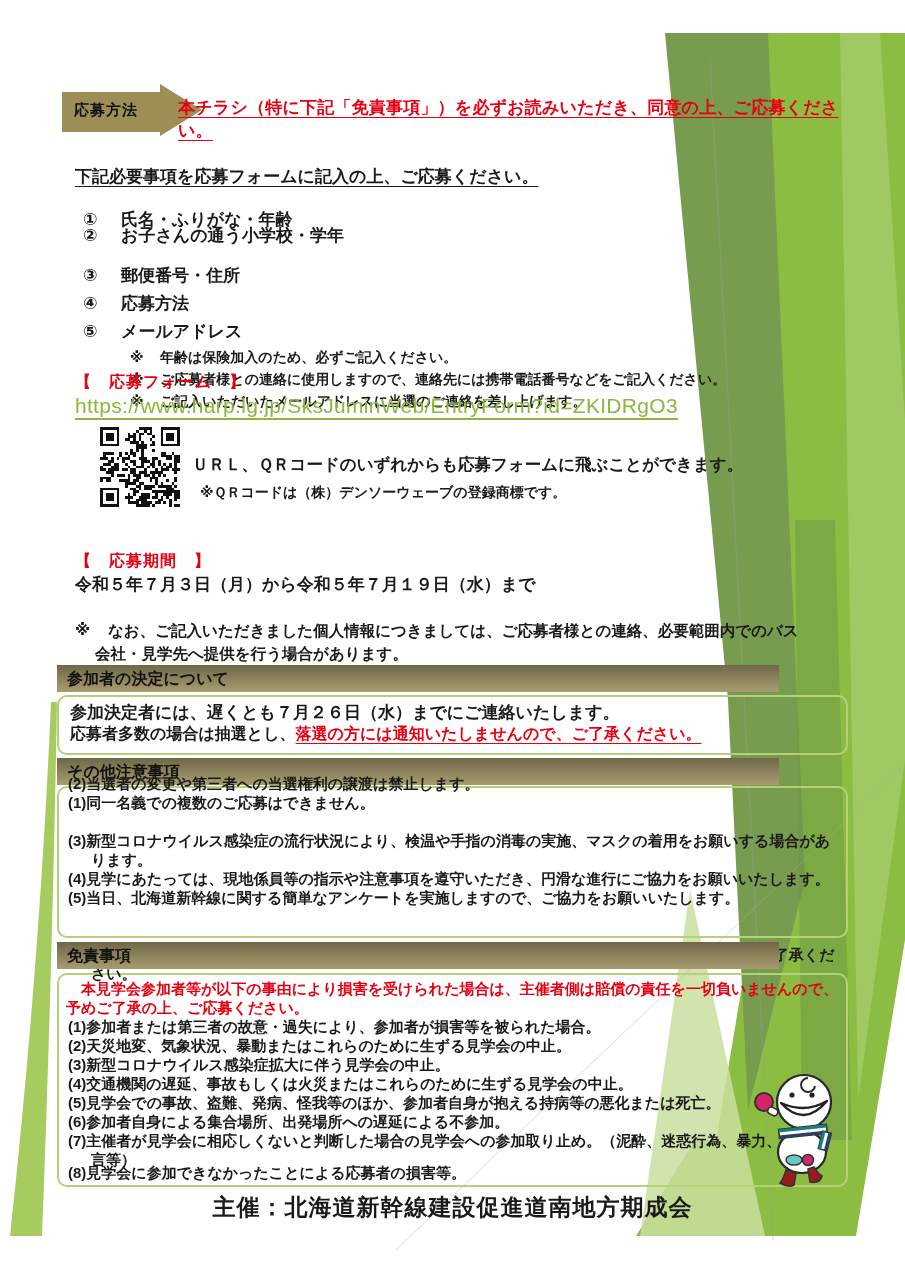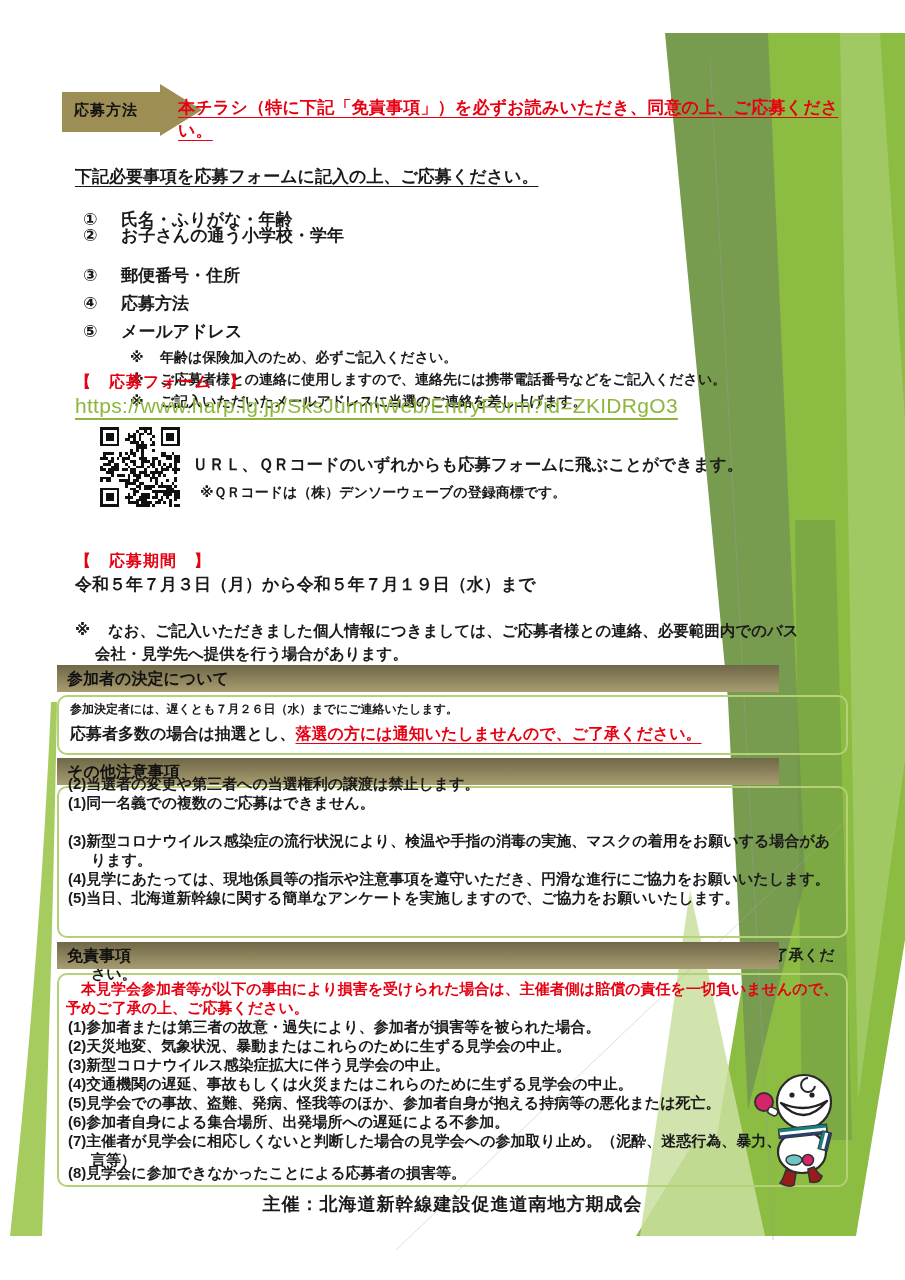--- a/index.html
+++ b/index.html
@@ -29,27 +29,27 @@
   .privacy-mark{left:75px;top:621px;font-size:15.5px;font-weight:700;z-index:2;}
   .privacy-l1{left:108px;top:621px;font-size:15.5px;font-weight:700;z-index:2;white-space:nowrap;}
   .privacy-l2{left:95px;top:644px;font-size:15.5px;font-weight:700;z-index:2;}
   .section-bar{left:57px;width:722px;height:27px;z-index:2;
                background:linear-gradient(#6f6747,#a89c70);
                font-size:16px;font-weight:700;color:#111;line-height:27px;padding-left:10px;box-sizing:border-box;}
   .round-box{left:57px;width:791px;border:2px solid #b5d178;border-radius:10px;box-sizing:border-box;z-index:1;background:transparent;}
   #box1{top:695px;height:60px;}
   #box2{top:786px;height:152px;}
   #box3{top:973px;height:214px;}
-  .box1-l1{left:70px;top:701px;font-size:12px;font-weight:700;z-index:2;}
+  .box1-l1{left:70px;top:701px;font-size:17px;font-weight:700;z-index:2;}
   .box1-l2{left:70px;top:724px;font-size:16px;font-weight:700;z-index:2;}
   .box1-l2 .red{color:#e60012;text-decoration:underline;text-underline-offset:4px;}
   .list-item{left:68px;width:772px;font-size:15px;font-weight:700;line-height:18.5px;z-index:2;
              padding-left:23px;text-indent:-23px;box-sizing:border-box;}
   .disc-intro{left:66px;top:980px;width:776px;font-size:15px;font-weight:700;line-height:18.5px;color:#e60012;z-index:2;}
-  .footer-line{left:0;top:1192px;width:905px;text-align:center;font-size:18px;font-weight:700;letter-spacing:1px;z-index:2;}
+  .footer-line{left:0;top:1192px;width:905px;text-align:center;font-size:23px;font-weight:700;letter-spacing:1px;z-index:2;}
   .mascot{left:748px;top:1072px;width:108px;height:122px;z-index:3;}
 </style>
 </head>
 <body>
 
 <svg id="bg" viewBox="0 0 905 1280" preserveAspectRatio="none">
   <rect x="0" y="0" width="905" height="1280" fill="#ffffff"></rect>
 
   <polygon points="763,33 905,33 905,940 856,1236 700,1236 790,700 772,300" fill="#8cbd42"></polygon>
 

